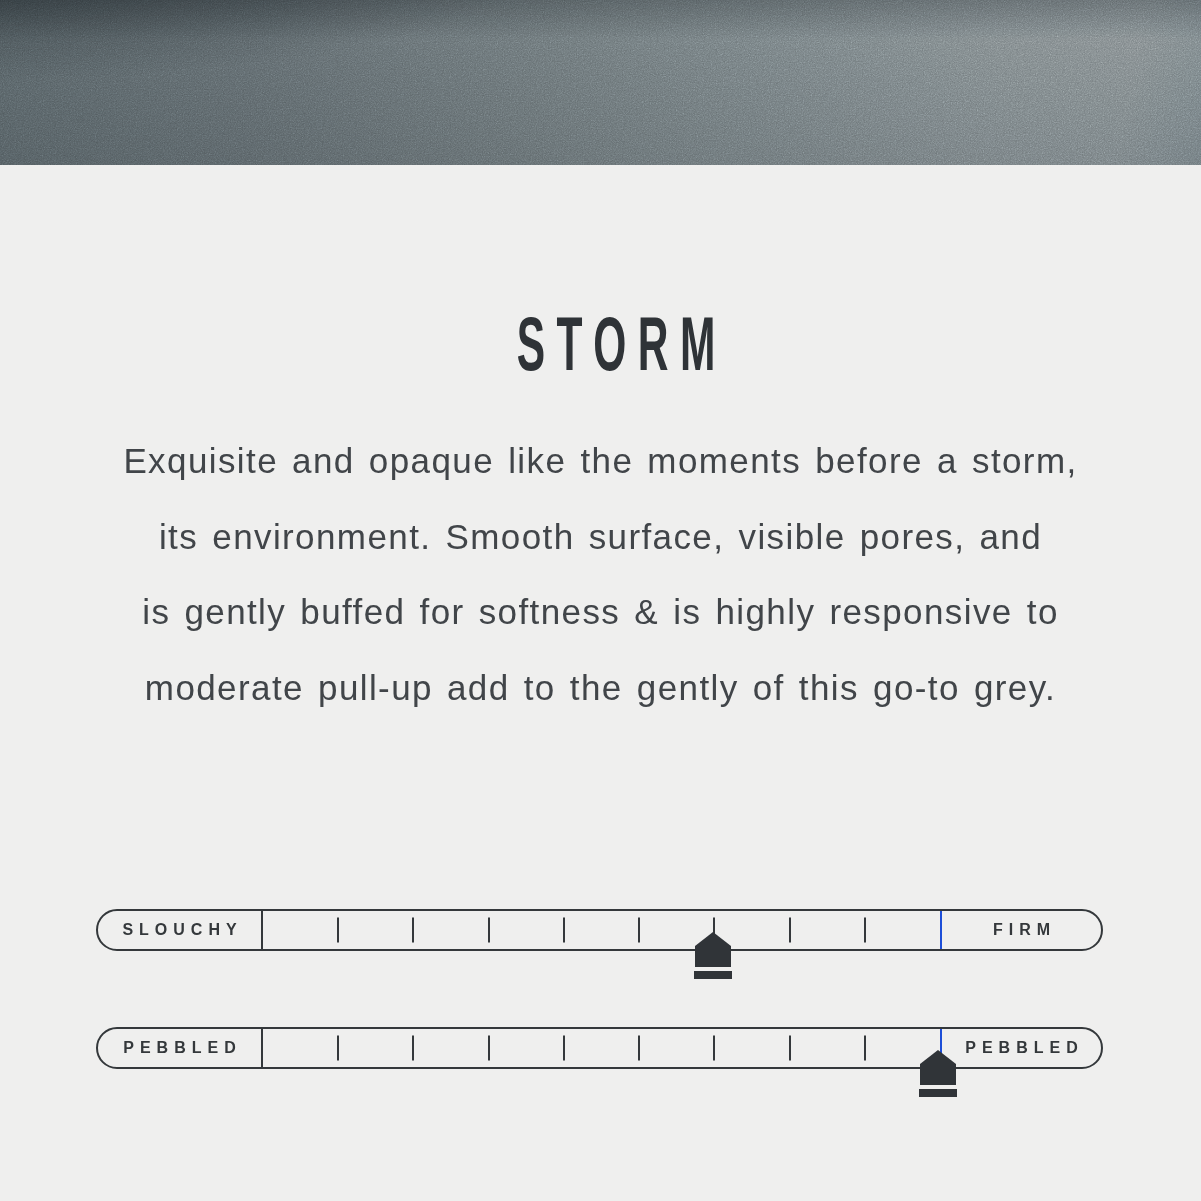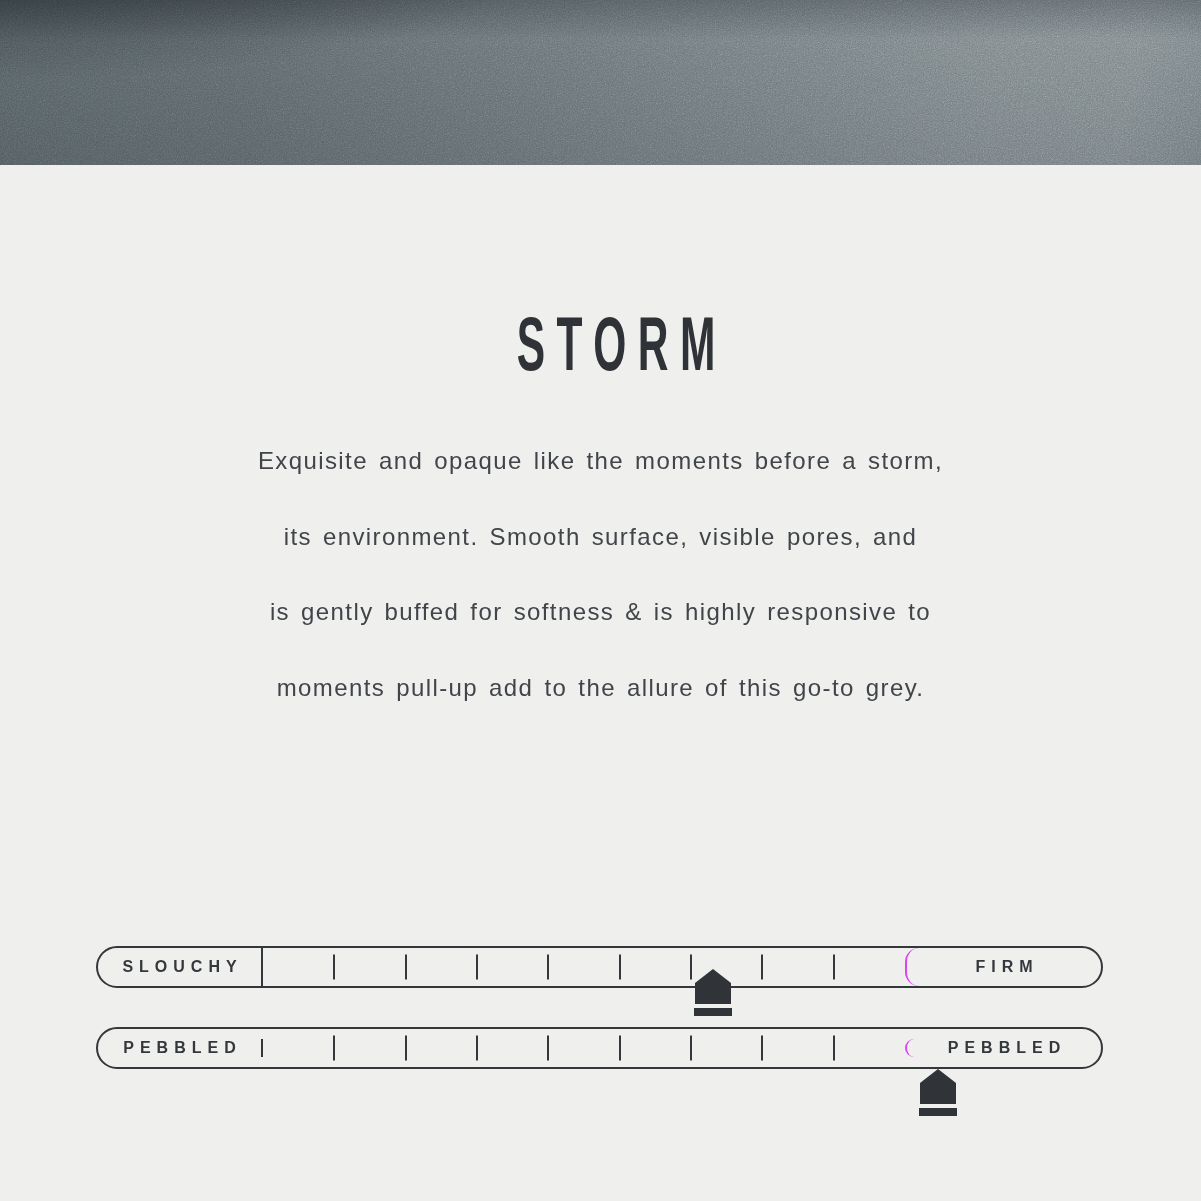--- a/index.html
+++ b/index.html
@@ -45,46 +45,46 @@
     text-indent: 0.27em;
     color: #2f3337;
     transform: scaleX(0.56);
   }
 
   
   .desc {
     position: absolute; top: 423px; left: 0;
     width: 100%;
     text-align: center;
-    font-size: 24px;
+    font-size: 35px;
     line-height: 75.5px;
     letter-spacing: 1.4px;
     word-spacing: 3px;
     color: #414549;
   }
   .desc .desc-line { white-space: pre-wrap; }
 
   
   .scale {
     position: absolute; left: 96px;
     width: 1007px; height: 42px;
     box-sizing: border-box;
     border: 2px solid #34383b;
     border-radius: 21px;
     display: flex;
   }
-  .scale-firmness { top: 946px; }
-  .scale-texture  { top: 1027px; align-items: center; }
+  .scale-firmness { top: 909px; }
+  .scale-texture  { top: 1027px; }
 
   .scale-cap {
     display: flex; align-items: center; justify-content: center;
     box-sizing: border-box;
   }
   .scale-cap-left  { width: 165px; border-right: 2px solid #34383b; }
-  .scale-cap-right { width: 196px; border-left: 2px solid #d946ef; border-radius: 14px; }
+  .scale-cap-right { width: 161px; border-left: 2px solid #1d4ed8; }
   .scale-label {
     font-weight: bold;
     font-size: 16px;
     letter-spacing: 6px;
     text-indent: 6px;
     color: #34383b;
     white-space: nowrap;
   }
 
   .scale-track { flex: 1; position: relative; }
@@ -129,21 +129,21 @@
   </div>
 
   <h1 class="title">
     <span class="title-inner">STORM</span>
   </h1>
 
   <div class="desc">
     <div class="desc-line">Exquisite and opaque like the moments before a storm,</div>
     <div class="desc-line">its environment. Smooth surface, visible pores, and</div>
     <div class="desc-line">is gently buffed for softness &amp; is highly responsive to</div>
-    <div class="desc-line">moments pull-up add to the allure of this go-to grey.</div>
+    <div class="desc-line">moderate pull-up add to the gently of this go-to grey.</div>
   </div>
 
   <div class="scale scale-firmness">
     <div class="scale-cap scale-cap-left">
       <span class="scale-label">SLOUCHY</span>
     </div>
     <div class="scale-track">
         <span class="tick" style="left: 88.8889%;"></span>
         <span class="tick" style="left: 77.7778%;"></span>
         <span class="tick" style="left: 66.6667%;"></span>

